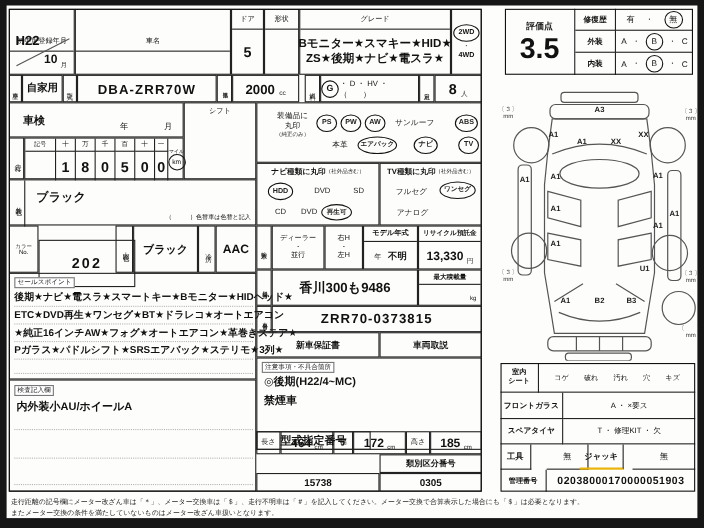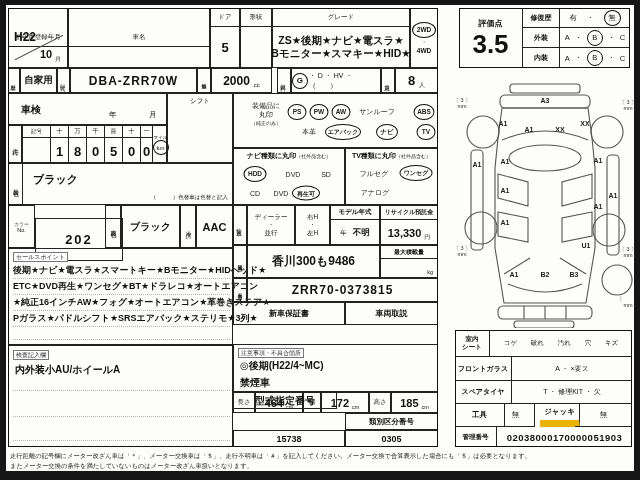--- a/index.html
+++ b/index.html
@@ -43,22 +43,22 @@
   <div class="hdrlbl">ドア</div>
   <div class="c bd" style="flex:1;width:100%;font-size:13px">5</div>
 </div>
 <div class="a b col" style="left:240px;top:8px;width:32px;height:60px">
   <div class="hdrlbl">形状</div>
   <div style="flex:1;width:100%"></div>
 </div>
 <div class="a b col" style="left:272px;top:8px;width:138px;height:60px">
   <div class="hdrlbl">グレード</div>
   <div class="col bd" style="flex:1;width:100%;font-size:10.5px;line-height:13px">
+    <span class="nw">Bモニター★スマキー★HID★</span>
     <span class="nw">ZS★後期★ナビ★電スラ★</span>
-    <span class="nw">Bモニター★スマキー★HID★</span>
   </div>
 </div>
 <div class="a b col" style="left:410px;top:8px;width:28px;height:60px">
   <span class="circ bd" style="width:22px;height:14px;font-size:6.5px">2WD</span>
   <span style="font-size:6px">・</span>
   <span class="bd" style="font-size:6.5px">4WD</span>
 </div>
 
 <div class="a b vt" style="left:8px;top:68px;width:12px;height:25px;font-size:5.5px">車歴</div>
 <div class="a b c bd" style="left:20px;top:68px;width:37px;height:25px;font-size:9.5px">自家用</div>
@@ -205,21 +205,21 @@
 <div class="a b c bd" style="left:247px;top:245px;width:133px;height:33px;font-size:12px">香川300も9486</div>
 <div class="a b" style="left:380px;top:245px;width:58px;height:33px">
   <div class="c bd" style="width:100%;height:12px;border-bottom:1px solid #222;font-size:6px">最大積載量</div>
   <span class="a" style="right:4px;bottom:2px;font-size:5.5px">kg</span>
 </div>
 <div class="a b vt" style="left:233px;top:278px;width:14px;height:24px;font-size:5px">車台番号</div>
 <div class="a b c bd" style="left:247px;top:278px;width:191px;height:24px;font-size:12px;letter-spacing:1px">ZRR70-0373815</div>
 <div class="a b c bd" style="left:233px;top:302px;width:112px;height:23px;font-size:8px">新車保証書</div>
 <div class="a b c bd" style="left:345px;top:302px;width:93px;height:23px;font-size:8px">車両取説</div>
 
-<div class="a b" style="left:233px;top:344px;width:205px;height:48px">
+<div class="a b" style="left:233px;top:325px;width:205px;height:84px">
   <span class="tab a" style="left:4px;top:3px">注意事項・不具合箇所</span>
   <div class="a bd nw" style="left:6px;top:14px;font-size:10px">◎後期(H22/4~MC)</div>
   <div class="a bd nw" style="left:6px;top:31px;font-size:10px">禁煙車</div>
 </div>
 
 <div class="a b c" style="left:233px;top:392px;width:22px;height:21px;font-size:6.5px">長さ</div>
 <div class="a b c" style="left:255px;top:392px;width:48px;height:21px">
   <span class="bd" style="font-size:11px">464</span>
   <span style="font-size:5.5px;margin:8px 0 0 3px">cm</span>
 </div>
@@ -352,23 +352,23 @@
     <span>コゲ</span>
     <span>破れ</span>
     <span>汚れ</span>
     <span>穴</span>
     <span>キズ</span>
   </div>
   <div class="a c bd" style="left:0;top:27px;width:57px;height:24px;border-right:1px solid #222;border-bottom:1px solid #222;font-size:7px">フロントガラス</div>
   <div class="a c" style="left:57px;top:27px;width:120px;height:24px;border-bottom:1px solid #222;font-size:7px">A ・ ×要ス</div>
   <div class="a c bd" style="left:0;top:51px;width:57px;height:23px;border-right:1px solid #222;border-bottom:1px solid #222;font-size:7px">スペアタイヤ</div>
   <div class="a c" style="left:57px;top:51px;width:120px;height:23px;border-bottom:1px solid #222;font-size:7px">T ・ 修理KIT ・ 欠</div>
-  <div class="a c bd" style="left:0;top:74px;width:50px;height:23px;border-right:1px solid #222;border-bottom:1px solid #222;font-size:7.5px">工具</div>
+  <div class="a c bd" style="left:0;top:74px;width:28px;height:23px;border-right:1px solid #222;border-bottom:1px solid #222;font-size:7.5px">工具</div>
   <div class="a c" style="left:42px;top:74px;width:38px;height:23px;border-right:1px solid #222;border-bottom:1px solid #222;font-size:7.5px">無</div>
-  <div class="a c bd" style="left:85px;top:74px;width:40px;height:23px;border-right:1px solid #222;border-bottom:7px solid #eab308;font-size:7.5px">ジャッキ</div>
+  <div class="a c bd" style="left:72px;top:74px;width:40px;height:23px;border-right:1px solid #222;border-bottom:2px solid #eab308;font-size:7.5px">ジャッキ</div>
   <div class="a c" style="left:120px;top:74px;width:57px;height:23px;border-bottom:1px solid #222;font-size:7.5px">無</div>
   <div class="a c bd" style="left:0;top:97px;width:42px;height:20px;border-right:1px solid #222;font-size:6.5px">管理番号</div>
   <div class="a c bd" style="left:42px;top:97px;width:135px;height:20px;font-size:9.5px;letter-spacing:0.5px">02038000170000051903</div>
   <div class="a b2" style="left:0;top:0;width:177px;height:117px"></div>
 </div>
 
 <div class="a nw" style="left:10px;top:452px;width:624px;font-size:6.3px;color:#222">走行距離の記号欄にメーター改ざん車は「＊」、メーター交換車は「＄」、走行不明車は「＃」を記入してください。メーター交換で合算表示した場合にも「＄」は必要となります。</div>
 <div class="a nw" style="left:10px;top:462px;width:624px;font-size:6.3px;color:#222">またメーター交換の条件を満たしていないものはメーター改ざん車扱いとなります。</div>
 
 </body></html>

